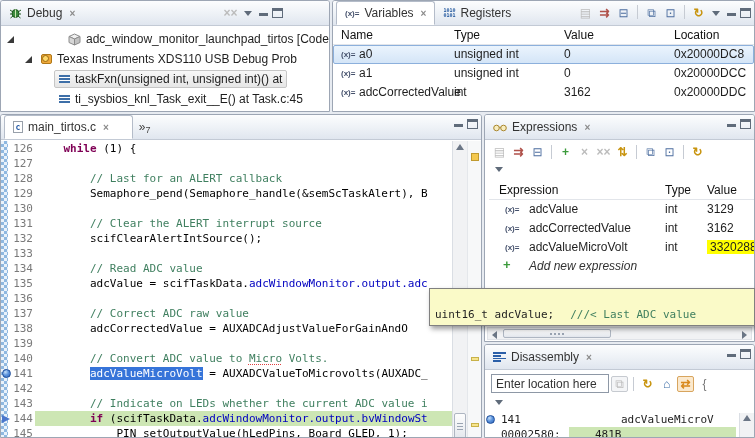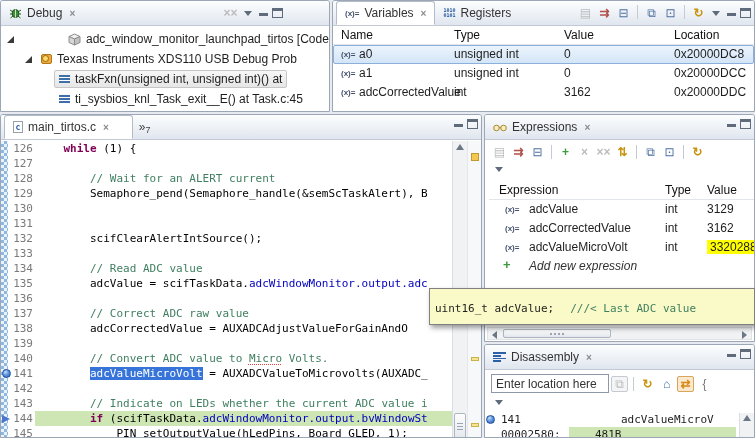--- a/index.html
+++ b/index.html
@@ -89,21 +89,21 @@
   .dl span { position:absolute; white-space:nowrap; }
   .dgreen { position:absolute; left:84px; right:18px; top:0; bottom:0; background:#CDE6B4; }
   .d-sb { position:absolute; right:0; top:0; bottom:0; width:15px; background:#F1F2F4; border-left:1px solid #DADEE4; }
   .d-sb .arr-up { position:absolute; top:2px; left:3px; }
   #loc-input { width:118px; height:19px; border:1px solid #8E98A6; padding:1px 4px; font:12px "Liberation Sans",sans-serif; color:#222; }
   #loc-input::placeholder { color:#333; opacity:1; }
 
   
   #hover-tooltip { position:absolute; left:429px; top:288px; width:326px; height:37px; z-index:99;
                    background:#FAFAC8; border:1px solid #808080; box-shadow:2px 3px 5px rgba(0,0,0,.38);
-                   padding:12px 5px; font:11px/15px "DejaVu Sans Mono",monospace; white-space:pre; }
+                   padding:18px 5px; font:11px/15px "DejaVu Sans Mono",monospace; white-space:pre; }
   #hover-tooltip .cm { color:#3F7F5F; }
 
   
   .i-thread { width:11px; height:8px; background:repeating-linear-gradient(#3E6FA8 0 2px,#fff 2px 3px); }
   .i-chip { width:11px; height:10px; background:#F0A93C; border:1px solid #B07818; border-radius:2px; position:relative; }
   .i-chip::after { content:""; position:absolute; left:0; top:0; width:5px; height:5px; border-radius:50%;
                    background:#FFD86A; border:1px solid #9A6A10; }
   .i-gs { width:12px; height:10px; border:1px solid #4A7AB5; background:#E8F0FA; position:relative; }
   .i-gs::after { content:""; position:absolute; left:0; right:0; top:0; height:3px; background:#4A7AB5; }
   .i-dis { width:13px; height:10px; display:flex; flex-direction:column; gap:1px; }
@@ -293,33 +293,33 @@
         <div class="cl">
           <span class="ln">126</span>
           <span class="ct"><span>    </span><span class="kw">while</span><span> (1) {</span></span>
         </div>
         <div class="cl">
           <span class="ln">127</span>
           <span class="ct"></span>
         </div>
         <div class="cl">
           <span class="ln">128</span>
-          <span class="ct"><span>        </span><span class="cm">// Wait for an ALERT current</span></span>
+          <span class="ct"><span>        </span><span class="cm">// Last for an ALERT callback</span></span>
         </div>
         <div class="cl">
           <span class="ln">129</span>
           <span class="ct"><span>        Semaphore_pend(Semaphore_handle(&amp;semScTaskAlert), B</span></span>
         </div>
         <div class="cl">
           <span class="ln">130</span>
           <span class="ct"></span>
         </div>
         <div class="cl">
           <span class="ln">131</span>
-          <span class="ct"><span>        </span></span>
+          <span class="ct"><span>        </span><span class="cm">// Clear the ALERT interrupt source</span></span>
         </div>
         <div class="cl">
           <span class="ln">132</span>
           <span class="ct"><span>        scifClearAlertIntSource();</span></span>
         </div>
         <div class="cl">
           <span class="ln">133</span>
           <span class="ct"></span>
         </div>
         <div class="cl">

